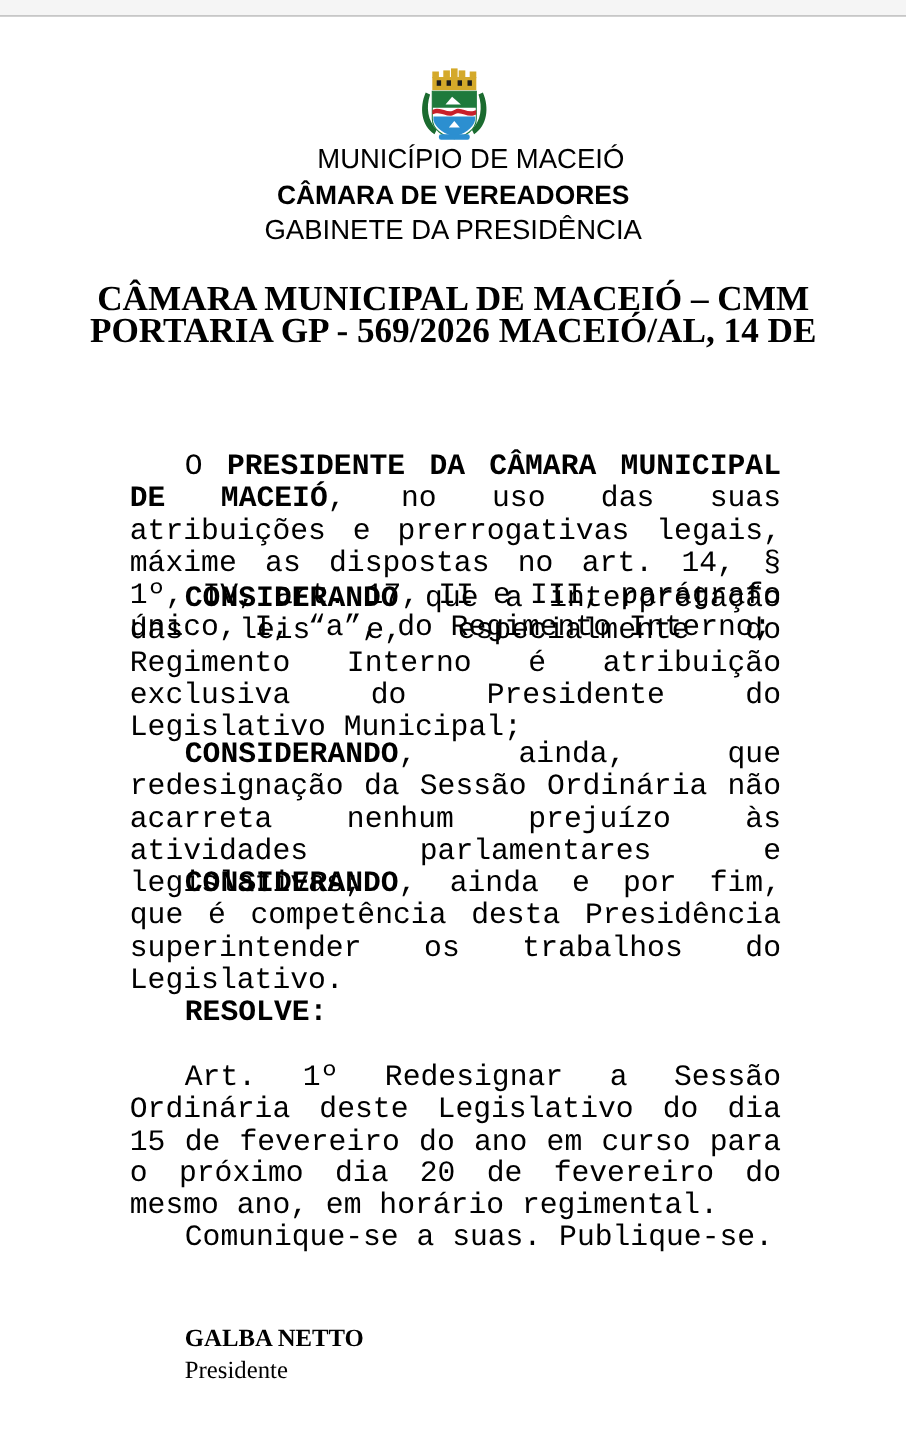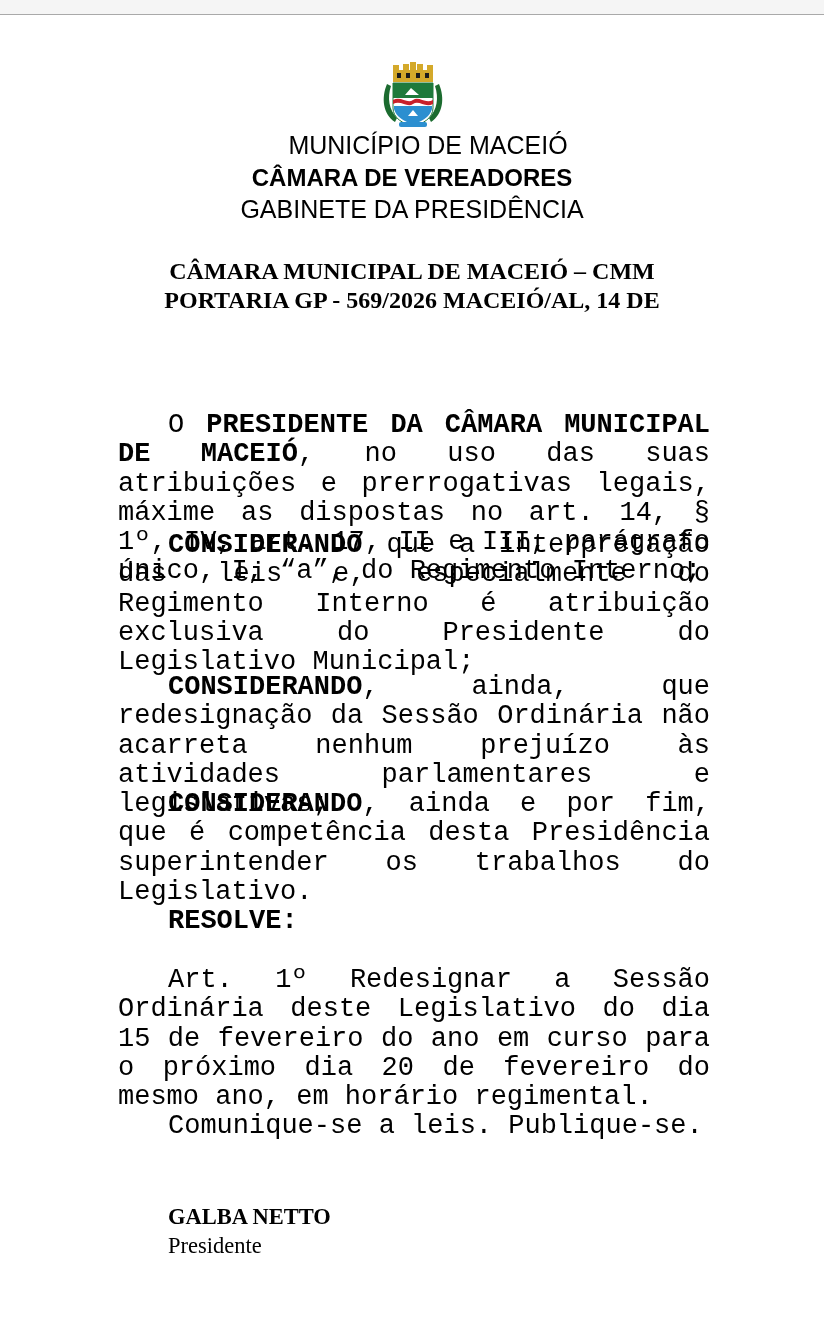--- a/index.html
+++ b/index.html
@@ -21,21 +21,21 @@
     }
     .hdr {
       position: absolute; left: 0; width: 824px; text-align: center;
       font-family: "Liberation Sans", sans-serif;
       font-size: 25px; line-height: 30px; color: #000;
     }
     .hdr.bold { font-weight: bold; font-size: 24px; text-align: center; }
     .title-block {
       position: absolute; left: 0; top: 257px; width: 824px; text-align: center;
       font-family: "Liberation Serif", serif; font-weight: bold;
-      font-size: 24px; line-height: 29px;
+      font-size: 32px; line-height: 29px;
     }
     .para {
       position: absolute; left: 118px; width: 592px;
       font-family: Liberation Mono, monospace;
       font-size: 27px; line-height: 29.3px;
       text-align: justify; text-align-last: left; margin-top: 37px;
     }
     .para .indent { display: inline-block; width: 50px; }
     .para b { font-weight: bold; }
     .sig {
@@ -103,19 +103,19 @@
 
 <div class="para" style="top:870px;">
   <span class="indent"></span><b>RESOLVE:</b>
 </div>
 
 <div class="para" style="top:929px;">
   <span class="indent"></span><span>Art. 1º Redesignar a Sessão Ordinária deste Legislativo do dia 15 de fevereiro do ano em curso para o próximo dia 20 de fevereiro do mesmo ano, em horário regimental.</span>
 </div>
 
 <div class="para" style="top:1075px;">
-  <span class="indent"></span><span>Comunique-se a leis. Publique-se.</span>
+  <span class="indent"></span><span>Comunique-se a suas. Publique-se.</span>
 </div>
 
 <div class="sig" style="top:1162px;margin-top:40px;">
   <div style="font-weight:bold;">GALBA NETTO</div>
   <div>Presidente</div>
 </div>
 
 </body></html>

